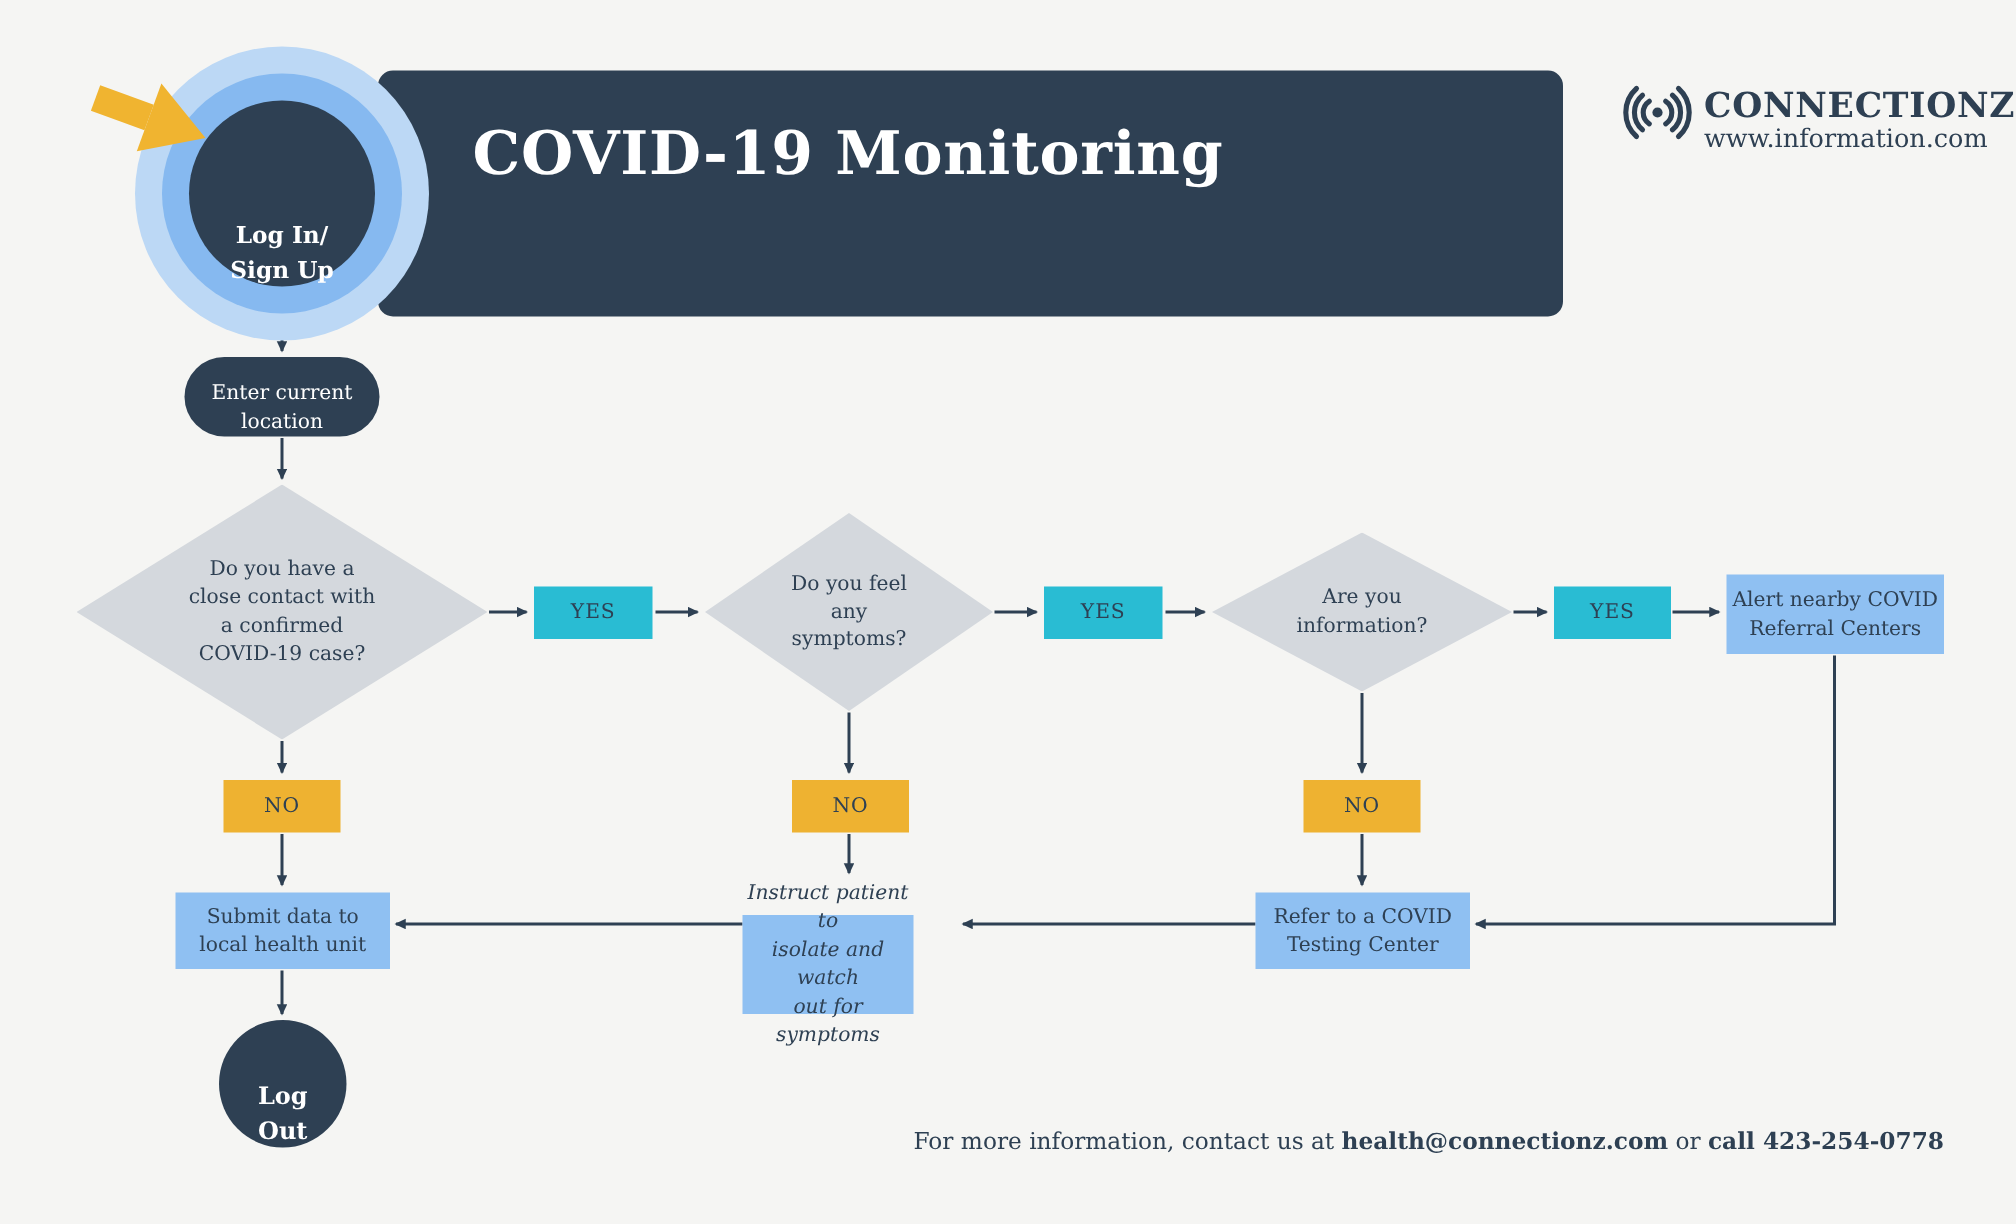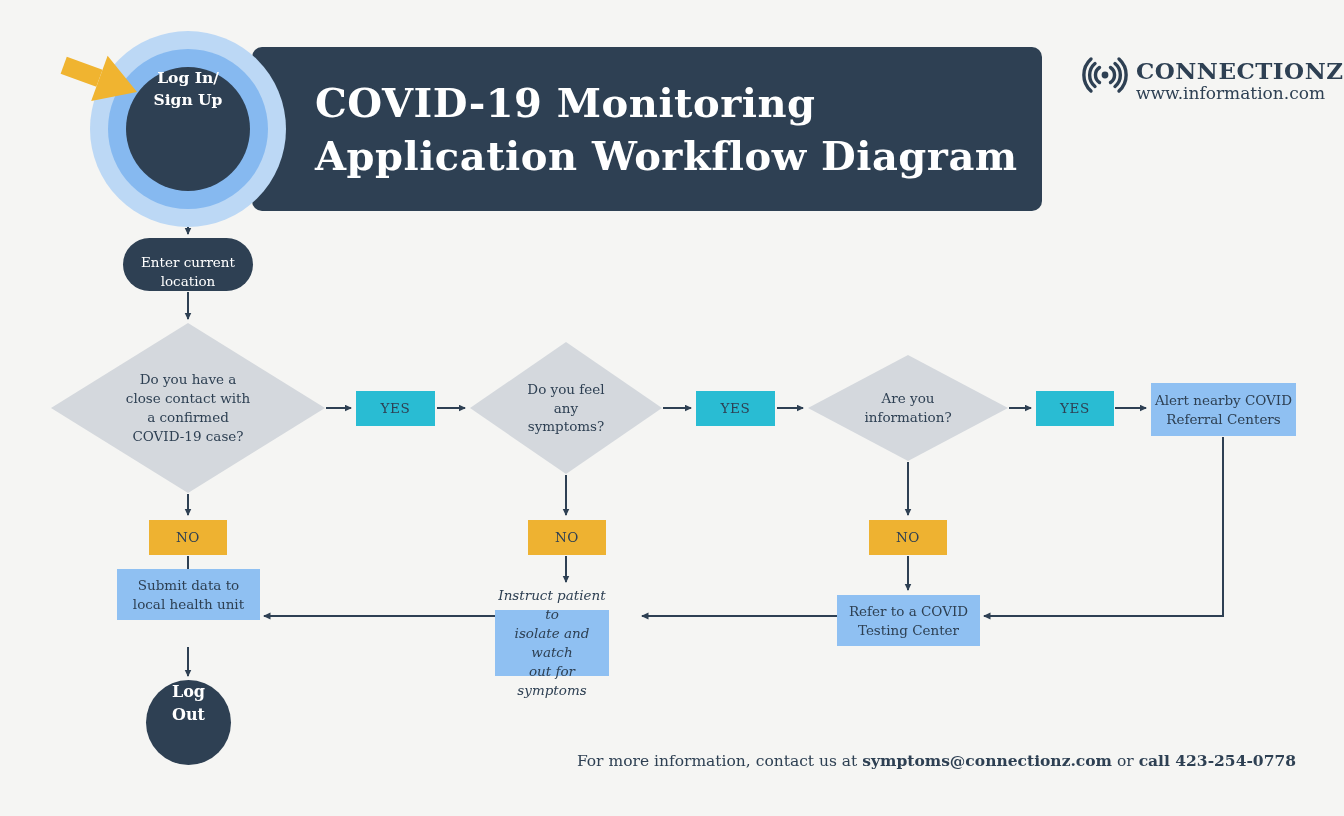--- a/index.html
+++ b/index.html
@@ -14,21 +14,21 @@
         text-align:center;color:var(--navy);font-size:13.5px;line-height:1.4;}
   .pre{white-space:pre-line;}
   .banner{position:absolute;left:252px;top:47px;width:790px;height:164px;border-radius:10px;
           background:var(--navy);}
   .title{position:absolute;left:315px;top:77px;margin:0;color:var(--white);
          font-size:40px;font-weight:700;line-height:1.32;letter-spacing:0.5px;}
   .ring{position:absolute;border-radius:50%;}
   .ring.outer{left:90px;top:31px;width:196px;height:196px;background:var(--ring_outer);}
   .ring.inner{left:108px;top:49px;width:160px;height:160px;background:var(--ring_inner);}
   .circle-node{position:absolute;border-radius:50%;background:var(--navy);color:var(--white);
-         display:flex;align-items:flex-start;justify-content:center;text-align:center;}
+         display:flex;align-items:flex-end;justify-content:center;text-align:center;}
   #login-node{left:126px;top:67px;width:124px;height:124px;font-size:15.5px;font-weight:700;line-height:1.45;}
   #logout-node{left:146px;top:680px;width:85px;height:85px;font-size:16px;line-height:1.45;font-weight:bold;}
   .pill{position:absolute;left:123px;top:238px;width:130px;height:53px;border-radius:27px;
         background:var(--navy);color:var(--white);display:flex;align-items:flex-end;justify-content:center;
         text-align:center;font-size:13.5px;line-height:1.4;}
   .diamond{background:var(--diamond_gray);clip-path:polygon(50% 0,100% 50%,50% 100%,0 50%);}
   #diamond-close-contact{left:51px;top:323px;width:274px;height:170px;}
   #diamond-symptoms{left:470px;top:342px;width:192px;height:132px;}
   #diamond-vaccinated{left:808px;top:355px;width:200px;height:106px;}
   .tag{letter-spacing:0.6px;}
@@ -37,37 +37,36 @@
   #yes-1{left:356px;top:391px;width:79px;height:35px;}
   #yes-2{left:696px;top:391px;width:79px;height:35px;}
   #yes-3{left:1036px;top:391px;width:78px;height:35px;}
   #no-1{left:149px;top:520px;width:78px;height:35px;}
   #no-2{left:528px;top:520px;width:78px;height:35px;}
   #no-3{left:869px;top:520px;width:78px;height:35px;}
   .box-blue{background:var(--light_blue);}
   #box-alert{left:1151px;top:383px;width:145px;height:53px;}
   #box-refer{left:837px;top:595px;width:143px;height:51px;}
   #box-instruct{left:495px;top:610px;width:114px;height:66px;font-style:italic;}
-  #box-submit{left:117px;top:569px;width:143px;height:51px;}
+  #box-submit{left:117px;top:595px;width:143px;height:51px;}
   .brand-name{position:absolute;left:1136px;top:57px;color:var(--navy);
               font-size:23px;font-weight:700;letter-spacing:0.5px;}
   .brand-site{position:absolute;left:1136px;top:83px;color:var(--navy);font-size:17px;}
   .footer{position:absolute;right:48px;top:751px;color:var(--navy);font-size:15.5px;}
   .footer b{font-weight:700;}
   svg.overlay{position:absolute;left:0;top:0;pointer-events:none;}
 </style>
 </head>
 <body>
 
 <div id="canvas">
 
   <div class="banner"></div>
   <h1 class="title">
     <span style="display:block">COVID-19 Monitoring</span>
-    <span style="display:block">Application Workflow Diagram</span>
   </h1>
 
   <svg class="overlay" width="1344" height="816">
     <defs>
       <marker id="ah" markerWidth="9" markerHeight="8" refX="6.5" refY="3.5" orient="auto" markerUnits="userSpaceOnUse">
         <path d="M0,0 L7.5,3.5 L0,7 Z" fill="#2e4053"></path>
       </marker>
     </defs>
     <g stroke="#2e4053" stroke-width="2" fill="none">
       <line x1="188" y1="194" x2="188" y2="234" marker-end="url(#ah)"></line>
@@ -164,16 +163,16 @@
     <span class="pre">Submit data to
 local health unit</span>
   </div>
 
   <div class="circle-node" id="logout-node">
     <span class="pre">Log
 Out</span>
   </div>
 
   <div class="footer">
-    <span>For more information, contact us at </span><b>symptoms@connectionz.com</b><span> or </span><b>call 423-254-0778</b>
+    <span>For more information, contact us at </span><b>health@connectionz.com</b><span> or </span><b>call 423-254-0778</b>
   </div>
 
 </div>
 
 </body></html>

